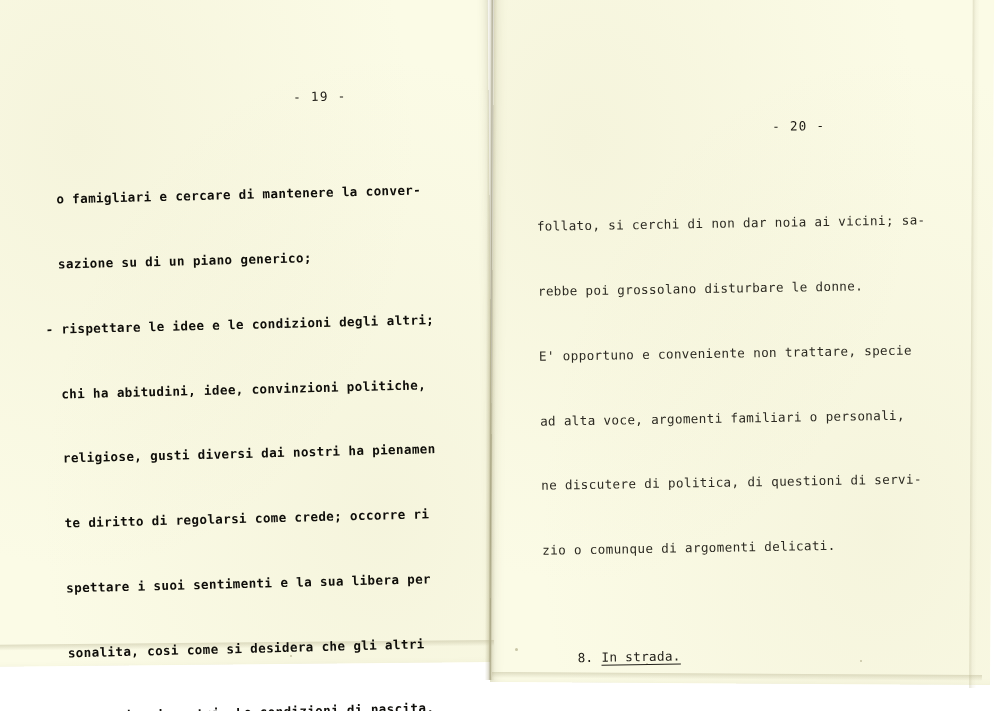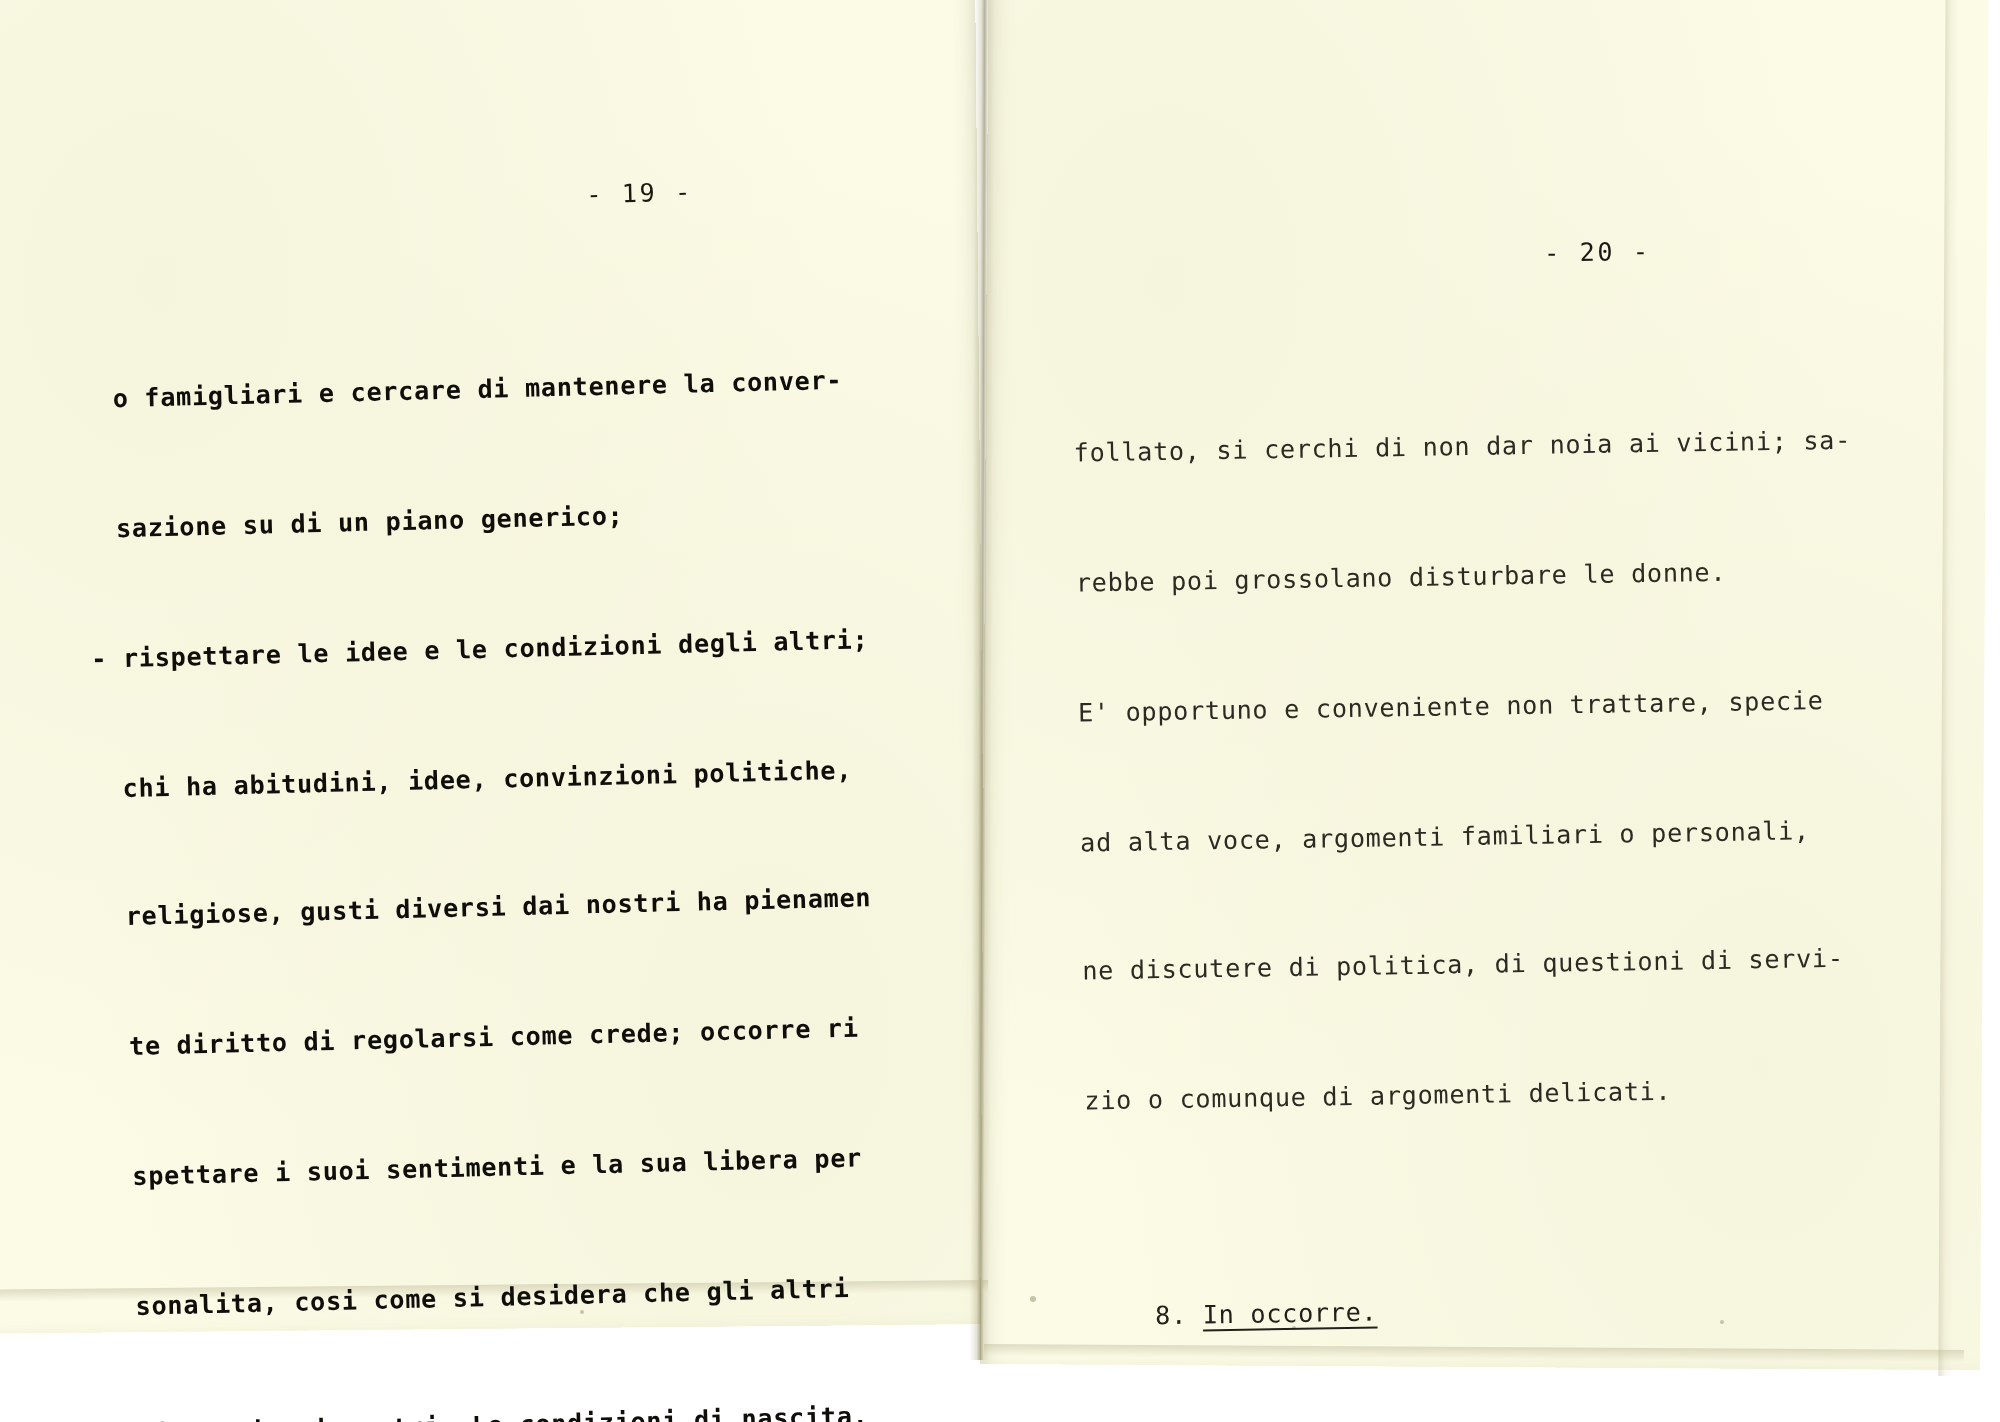--- a/index.html
+++ b/index.html
@@ -228,21 +228,21 @@
     <div class="folio">- 20 -</div>
 
     <span class="line ind1 ink-mid"><span class="txt">follato, si cerchi di non dar noia ai vicini; sa-</span></span>
     <span class="line ind1 ink-mid"><span class="txt">rebbe poi grossolano disturbare le donne.</span></span>
     <span class="line ind1 ink-mid"><span class="txt">E' opportuno e conveniente non trattare, specie</span></span>
     <span class="line ind1 ink-light"><span class="txt">ad alta voce, argomenti familiari o personali,</span></span>
     <span class="line ind1 ink-mid"><span class="txt">ne discutere di politica, di questioni di servi-</span></span>
     <span class="line ind1 ink-mid"><span class="txt">zio o comunque di argomenti delicati.</span></span>
 
     <span class="line ind-d">
-      <span class="sec-num ink-mid">8.</span><span> </span><span class="sec-title ink-mid">In occorre.</span>
+      <span class="sec-num ink-mid">8.</span><span> </span><span class="sec-title ink-mid">In strada.</span>
     </span>
 
     <span class="line ind1 ink-mid"><span class="txt">Incontrando persone di conoscenza, non si attenda</span></span>
     
     
     
     
     
     
     

